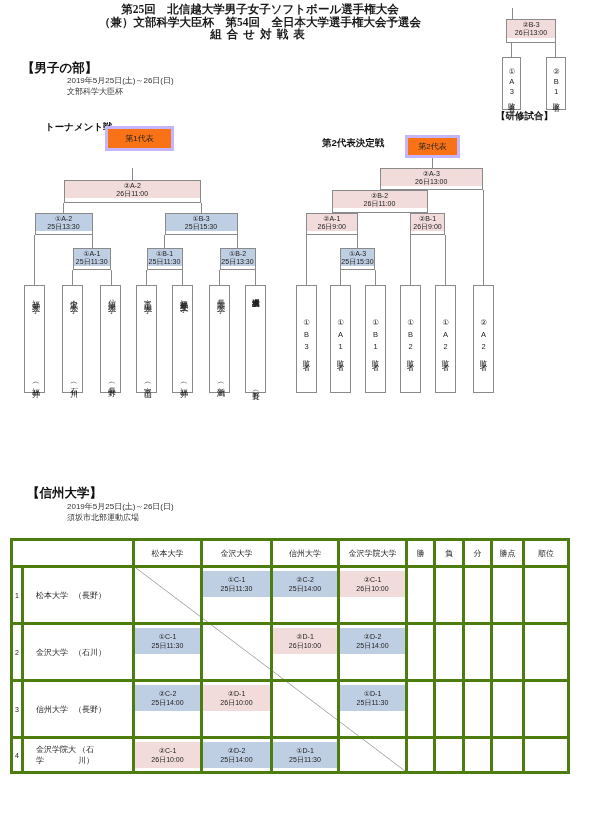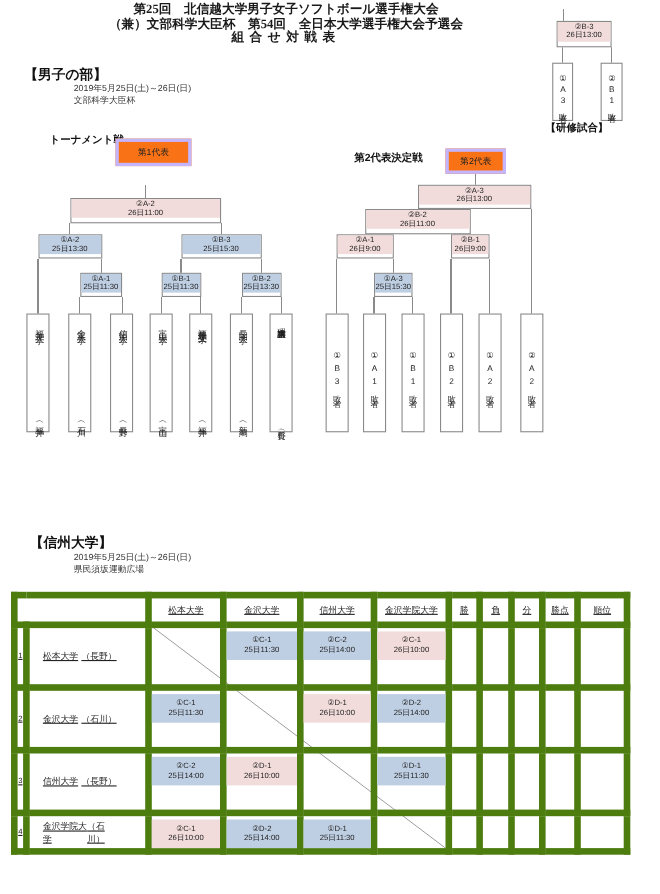--- a/index.html
+++ b/index.html
@@ -31,21 +31,21 @@
   .leaf{position:absolute;border:1px solid #8a8a8a;background:#fff;box-sizing:border-box;}
   .vtext{writing-mode:vertical-rl;text-orientation:upright;font-size:8px;letter-spacing:2px;color:#222;position:absolute;left:50%;}
   .vname{top:7px;transform:translateX(-50%);}
   .vpref{bottom:5px;transform:translateX(-50%);}
   .leaf.long .vtext{font-size:7.5px;letter-spacing:0;}
   .vslot{writing-mode:vertical-rl;text-orientation:upright;font-size:7.5px;letter-spacing:3px;color:#222;position:absolute;left:50%;top:50%;transform:translate(-50%,-50%);white-space:nowrap;}
   .slotbox{position:absolute;border:1px solid #8a8a8a;background:#fff;box-sizing:border-box;}
 
   
   table.rr{position:absolute;left:10px;top:538px;border-collapse:collapse;table-layout:fixed;z-index:1;}
-  table.rr td,table.rr th{border:6px solid #4d7c0f;padding:0;font-weight:normal;box-sizing:border-box;background:transparent;text-decoration:underline;}
+  table.rr td,table.rr th{border:3px solid #4d7c0f;padding:0;font-weight:normal;box-sizing:border-box;background:transparent;}
   table.rr th{font-size:8px;color:#222;}
   td.num{font-size:7px;text-align:center;color:#222;}
   td.teamcell{font-size:8px;color:#222;}
   td.teamcell .trow{display:flex;align-items:center;justify-content:space-between;padding:0 26px 0 12px;height:100%;}
   td.vs{position:relative;}
   .tband{position:absolute;left:0;right:0;top:3px;height:26px;display:flex;flex-direction:column;align-items:center;justify-content:center;gap:1px;}
   .tband div{font-size:7px;line-height:8px;color:#222;}
 </style>
 </head>
 <body>
@@ -226,21 +226,21 @@
   </div>
   <div class="slotbox" style="left:434.5px;top:285px;width:21px;height:108px;">
     <span class="vslot">①A2敗者</span>
   </div>
   <div class="slotbox" style="left:472.5px;top:285px;width:21px;height:108px;">
     <span class="vslot">②A2敗者</span>
   </div>
 
   <div class="abs sec-head" style="left:27px;top:485px;">【信州大学】</div>
   <div class="abs sec-sub" style="left:67px;top:501px;">2019年5月25日(土)～26日(日)</div>
-  <div class="abs sec-sub" style="left:67px;top:512px;">県民須坂運動広場</div>
+  <div class="abs sec-sub" style="left:67px;top:512px;">須坂市北部運動広場</div>
 
   <table class="rr">
     <colgroup>
       <col style="width:11px">
         <col style="width:111px">
         <col style="width:68px">
         <col style="width:70px">
         <col style="width:67px">
         <col style="width:68px">
         <col style="width:28px">

